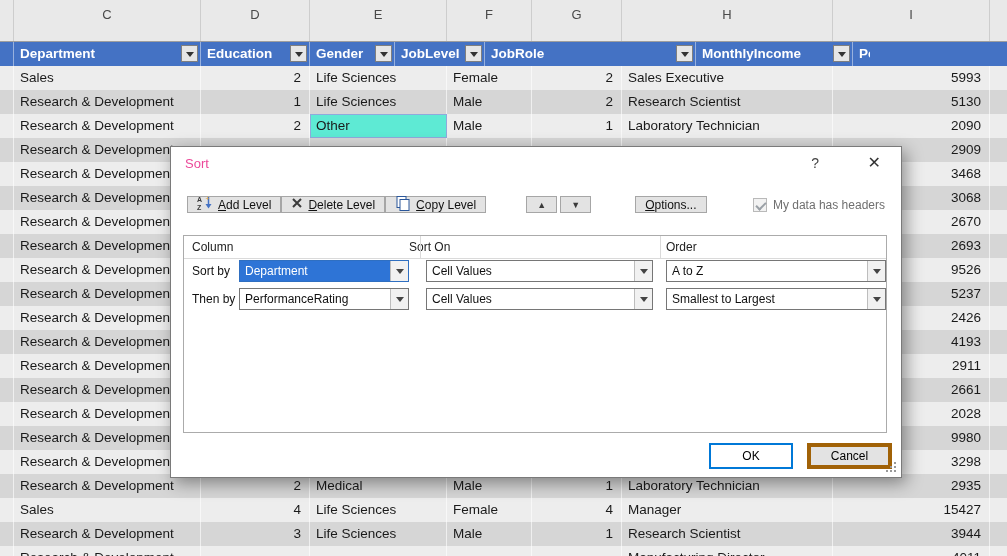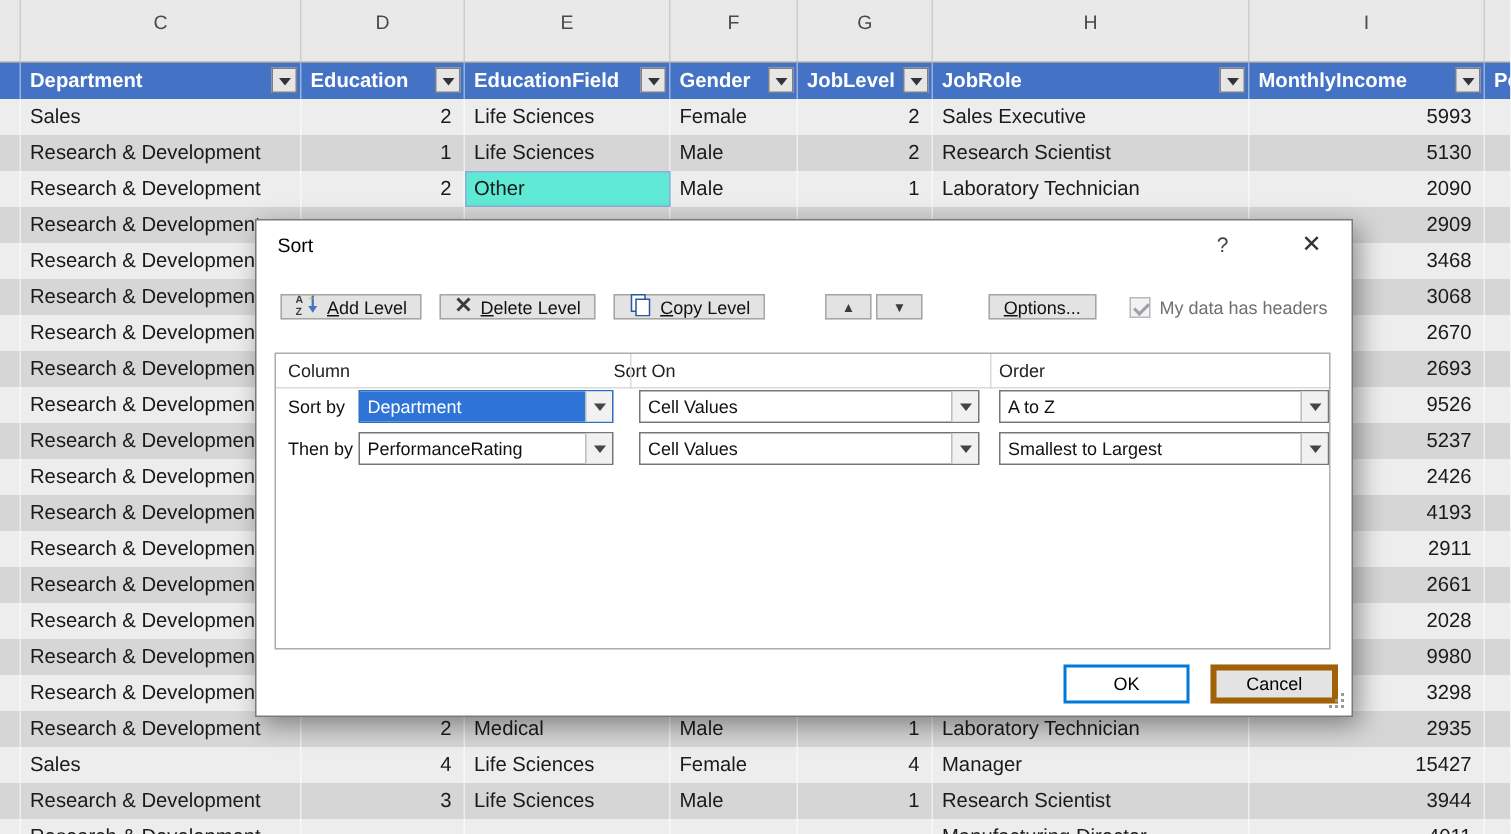--- a/index.html
+++ b/index.html
@@ -33,30 +33,30 @@
   .hl { background:#5eead4; outline:1px solid #8FAADC; outline-offset:-1px; }
 
   
   .w-sl{width:14px} .w-c{width:187px} .w-d{width:109px} .w-e{width:137px} .w-f{width:85px}
   .w-g{width:90px} .w-h{width:211px} .w-i{width:157px} .w-pe{width:17px; border-right:none}
 
   
   #dlg { position:absolute; left:170px; top:146px; width:732px; height:332px; background:#fff;
          border:1px solid #7a7a7a; box-shadow:4px 5px 16px rgba(0,0,0,.4); z-index:10;
          font-size:12px; color:#111; }
-  .dlg-title { position:absolute; left:14px; top:9px; font-size:13px; color:#000000; }
+  .dlg-title { position:absolute; left:14px; top:9px; font-size:13px; color:#ec4899; }
   .dlg-help  { position:absolute; right:82px; top:8px; font-size:14px; color:#444; cursor:default; }
   .dlg-close { position:absolute; right:20px; top:6px; font-size:16px; color:#333; cursor:default; }
 
   .toolbar { position:absolute; left:16px; right:16px; top:44px; height:27px; display:flex; align-items:center; }
   .tbtn { height:17px; background:#E3E3E3; border:1px solid #A6A6A6; display:inline-flex;
           align-items:center; gap:5px; padding:0 9px; font-size:12px; color:#111;
           font-family:"Liberation Sans", sans-serif; }
   .tbtn u { text-decoration:underline; }
-  .m10 { margin-left:12px; }
+  .m10 { margin-left:0; }
   .abtn { width:31px; justify-content:center; padding:0; font-size:9px; color:#3b3b3b; }
   .up { margin-left:40px; } .dn { margin-left:3px; }
   .opts { margin-left:44px; }
   .chk { margin-left:auto; display:flex; align-items:center; gap:6px; }
   .chkbox { width:14px; height:14px; background:#F2F2F2; border:1px solid #B9B9B9; position:relative; }
   .chkbox::after { content:""; position:absolute; left:2px; top:3px; width:8px; height:4px;
                    border-left:2px solid #9aa0a6; border-bottom:2px solid #9aa0a6; transform:rotate(-45deg); }
   .chklbl { color:#6F6F6F; font-size:12px;text-align:right; }
 
   .list { position:absolute; left:12px; top:88px; width:704px; height:198px;
@@ -109,24 +109,20 @@
   <div class="hdr">
     <div class="hc w-sl"></div>
     <div class="hc w-c">
       <span>Department</span>
       <span class="fbtn"></span>
     </div>
     <div class="hc w-d">
       <span>Education</span>
       <span class="fbtn"></span>
     </div>
-    <div class="hc w-e">
-      <span>EducationField</span>
-      <span class="fbtn"></span>
-    </div>
     <div class="hc w-f">
       <span>Gender</span>
       <span class="fbtn"></span>
     </div>
     <div class="hc w-g">
       <span>JobLevel</span>
       <span class="fbtn"></span>
     </div>
     <div class="hc w-h">
       <span>JobRole</span>

